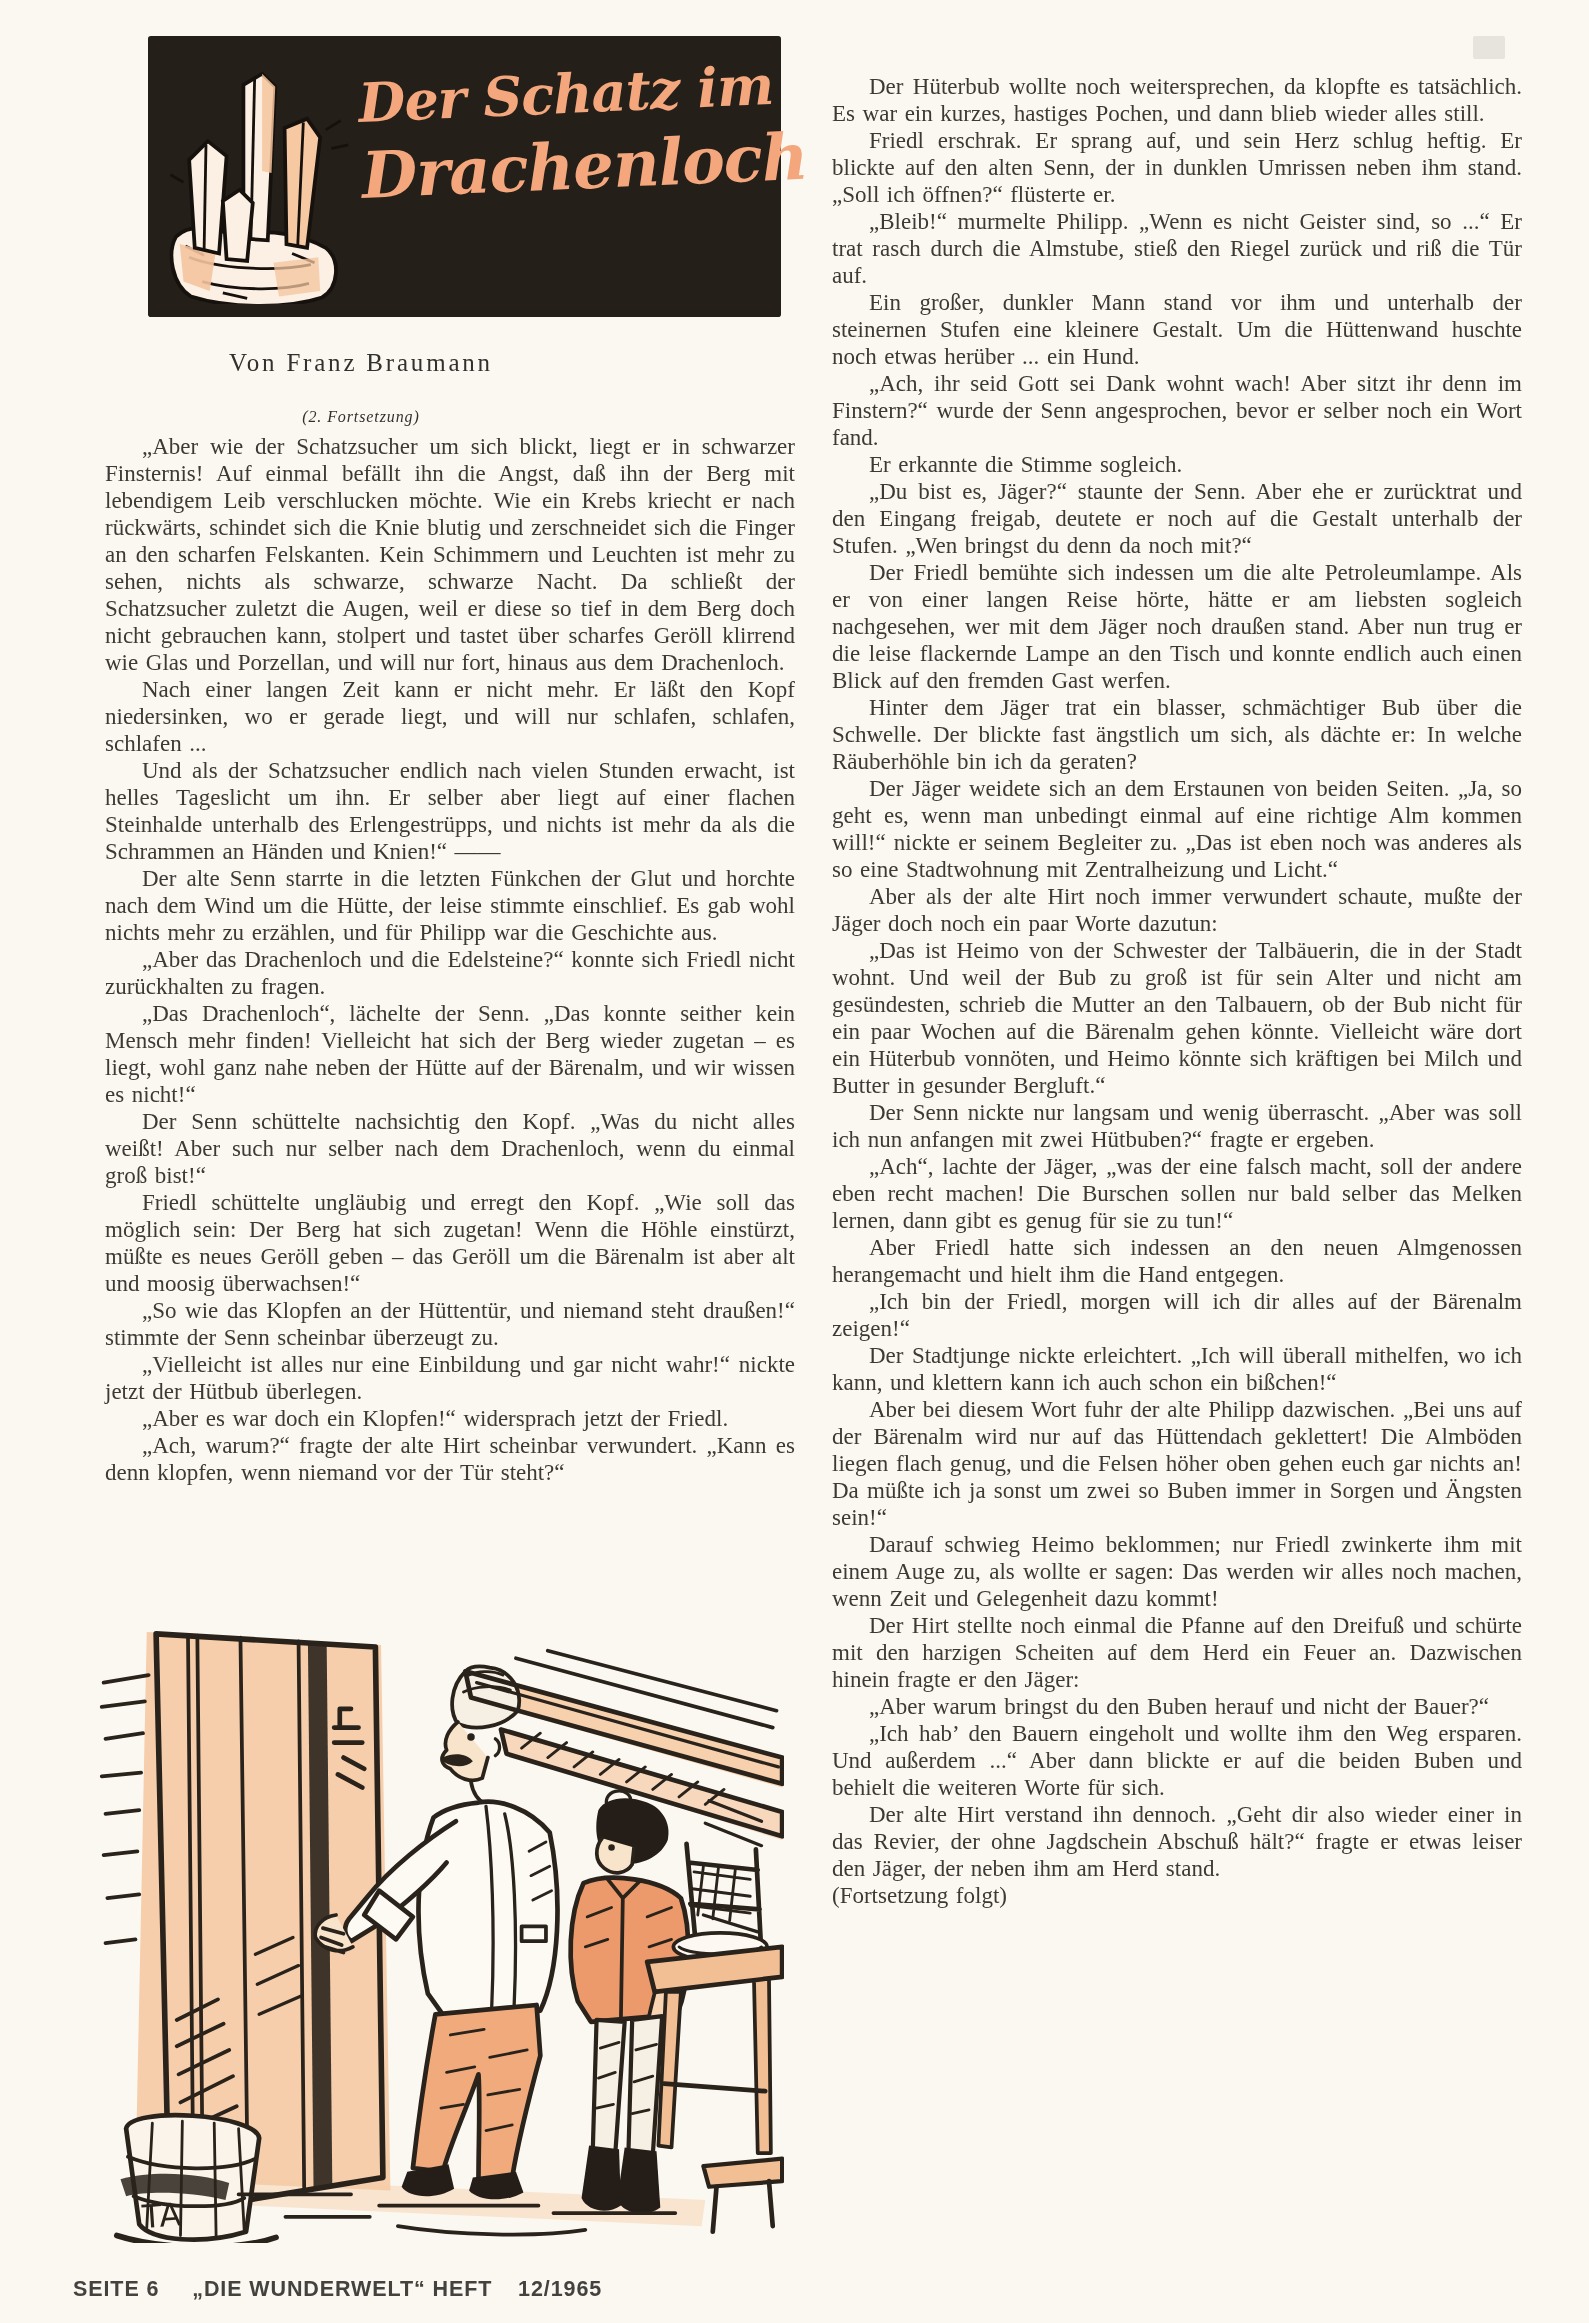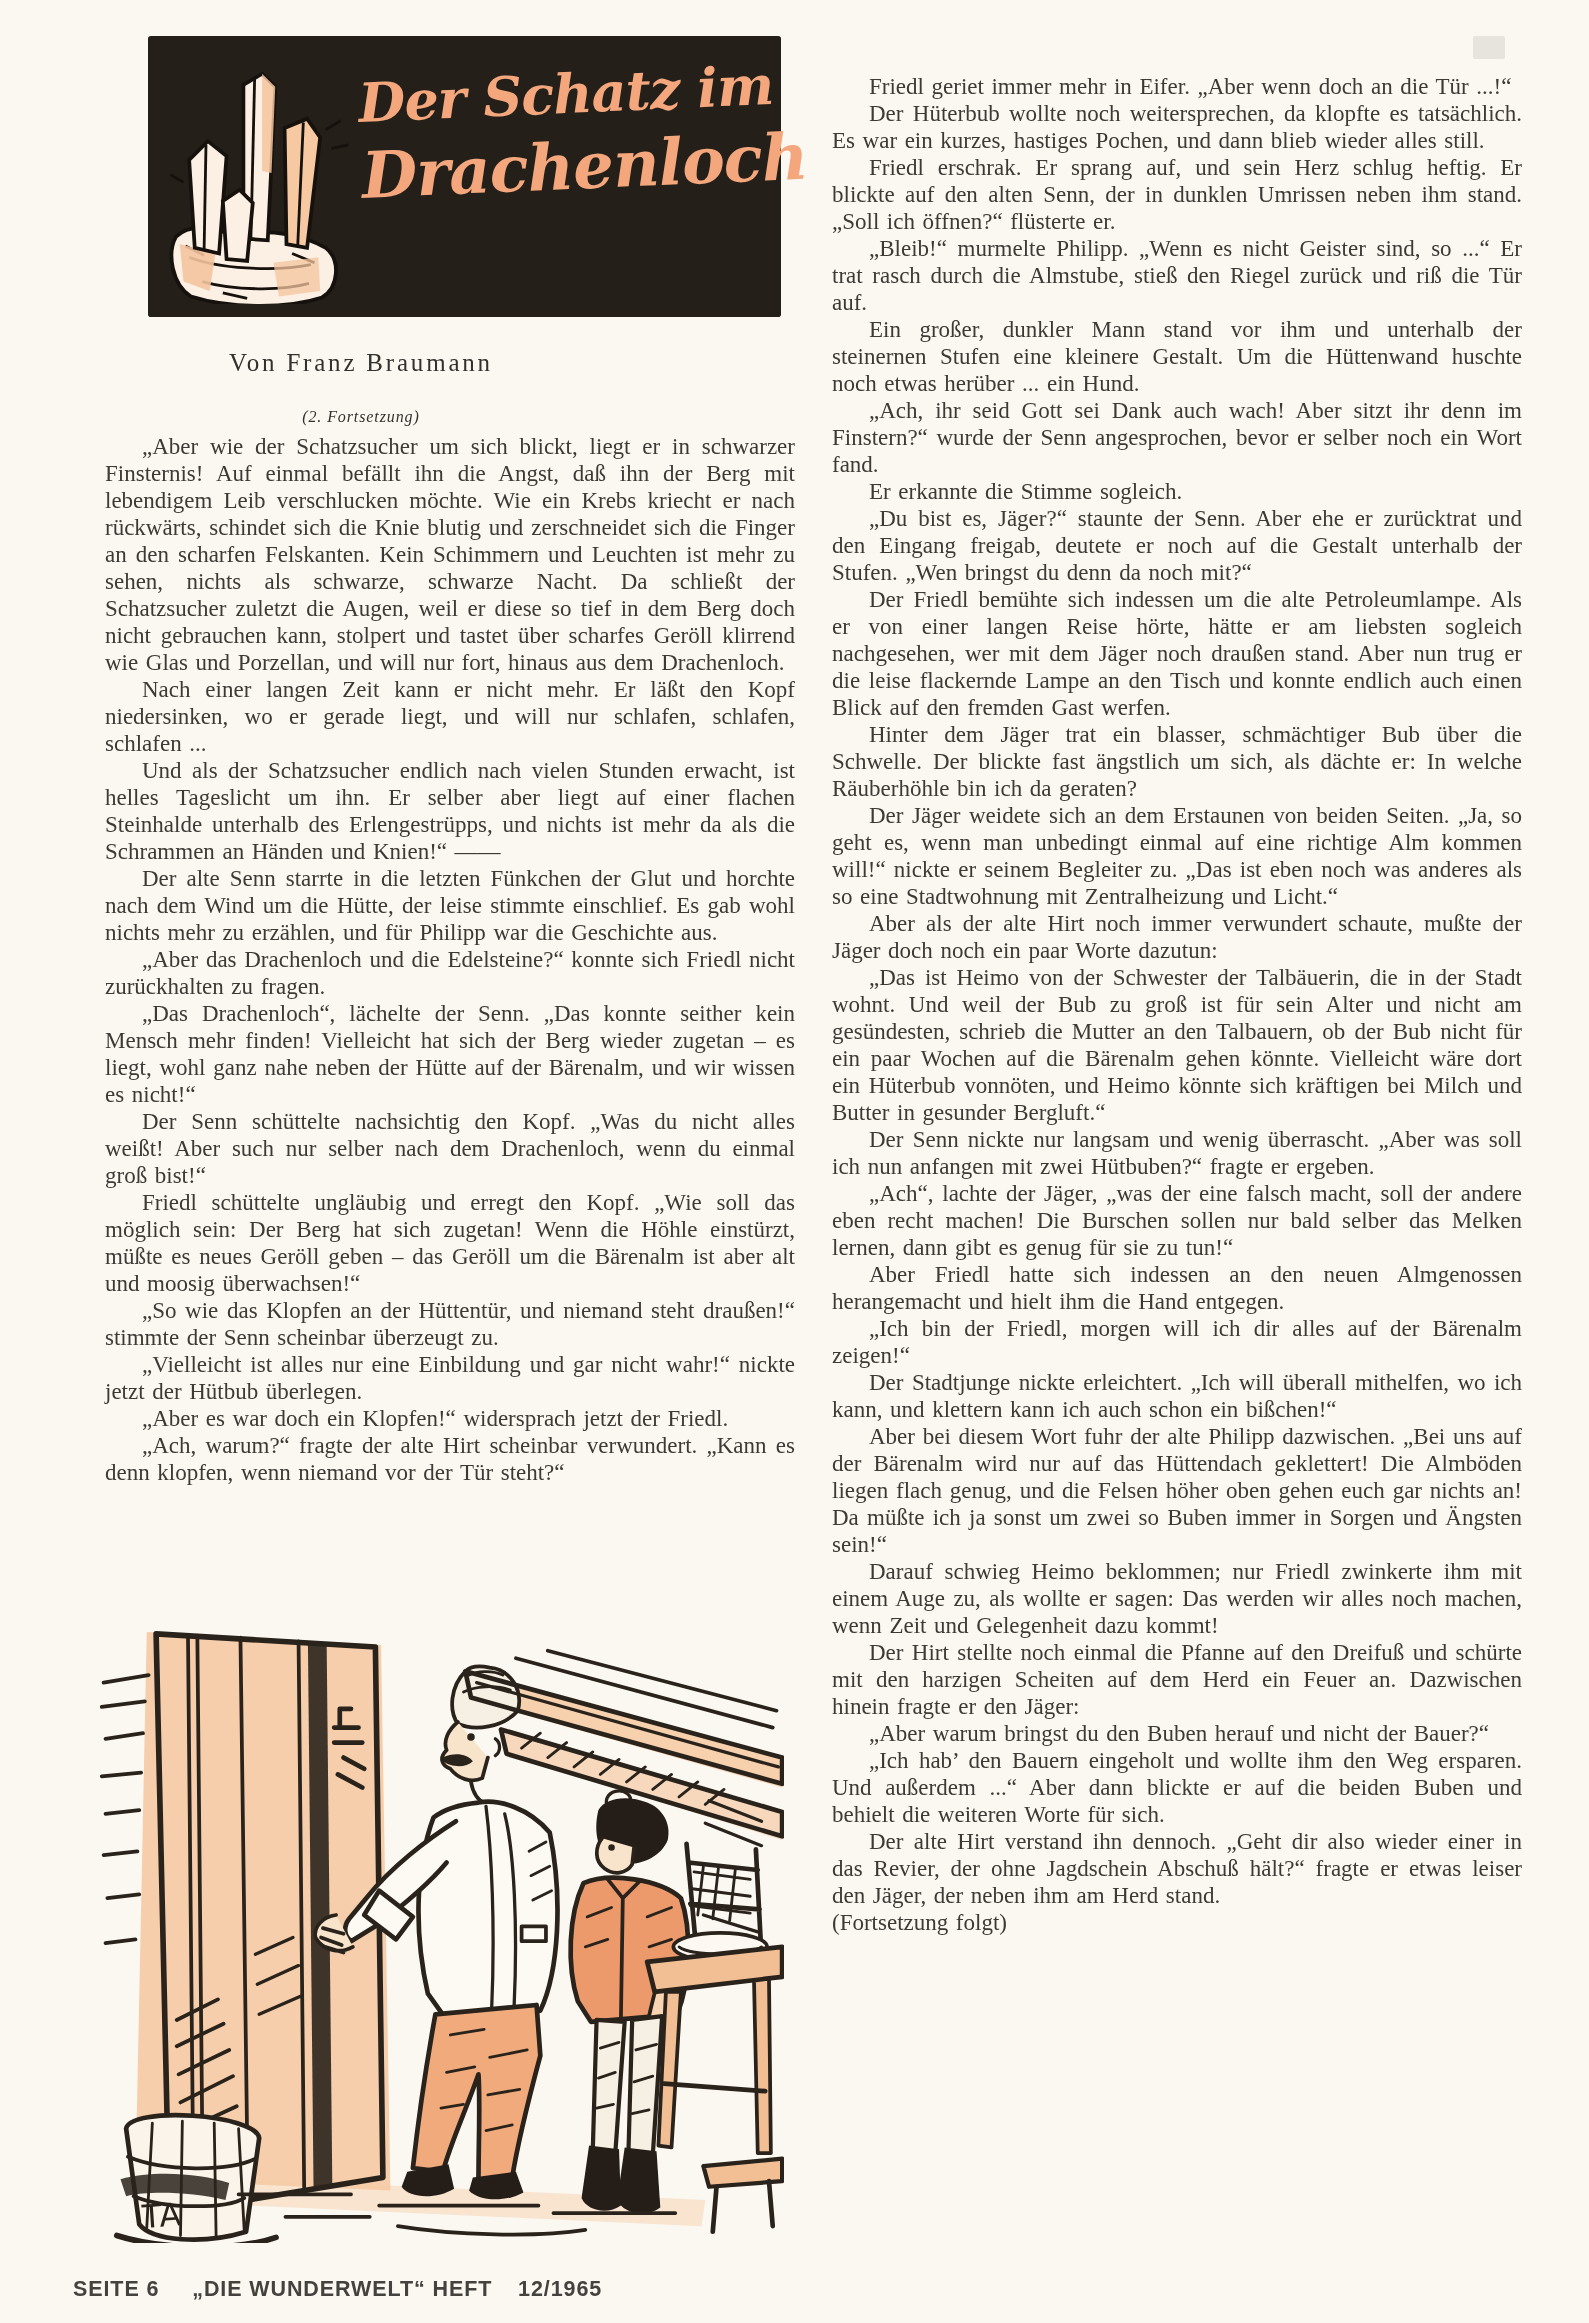--- a/index.html
+++ b/index.html
@@ -108,26 +108,25 @@
       <p>„Das Drachenloch“, lächelte der Senn. „Das konnte seither kein Mensch mehr finden! Vielleicht hat sich der Berg wieder zugetan – es liegt, wohl ganz nahe neben der Hütte auf der Bärenalm, und wir wissen es nicht!“</p>
       <p>Der Senn schüttelte nachsichtig den Kopf. „Was du nicht alles weißt! Aber such nur selber nach dem Drachenloch, wenn du einmal groß bist!“</p>
       <p>Friedl schüttelte ungläubig und erregt den Kopf. „Wie soll das möglich sein: Der Berg hat sich zugetan! Wenn die Höhle einstürzt, müßte es neues Geröll geben – das Geröll um die Bärenalm ist aber alt und moosig überwachsen!“</p>
       <p>„So wie das Klopfen an der Hüttentür, und niemand steht draußen!“ stimmte der Senn scheinbar überzeugt zu.</p>
       <p>„Vielleicht ist alles nur eine Einbildung und gar nicht wahr!“ nickte jetzt der Hütbub überlegen.</p>
       <p>„Aber es war doch ein Klopfen!“ widersprach jetzt der Friedl.</p>
       <p>„Ach, warum?“ fragte der alte Hirt scheinbar verwundert. „Kann es denn klopfen, wenn niemand vor der Tür steht?“</p>
     </section>
 
   <section class="col col-right">
-    <p>Friedl geriet immer mehr in Eifer. „Aber wenn doch an die Tür ...!“</p>
       <p>Der Hüterbub wollte noch weitersprechen, da klopfte es tatsächlich. Es war ein kurzes, hastiges Pochen, und dann blieb wieder alles still.</p>
       <p>Friedl erschrak. Er sprang auf, und sein Herz schlug heftig. Er blickte auf den alten Senn, der in dunklen Umrissen neben ihm stand. „Soll ich öffnen?“ flüsterte er.</p>
       <p>„Bleib!“ murmelte Philipp. „Wenn es nicht Geister sind, so ...“ Er trat rasch durch die Almstube, stieß den Riegel zurück und riß die Tür auf.</p>
       <p>Ein großer, dunkler Mann stand vor ihm und unterhalb der steinernen Stufen eine kleinere Gestalt. Um die Hüttenwand huschte noch etwas herüber ... ein Hund.</p>
-      <p>„Ach, ihr seid Gott sei Dank auch wach! Aber sitzt ihr denn im Finstern?“ wurde der Senn angesprochen, bevor er selber noch ein Wort fand.</p>
+      <p>„Ach, ihr seid Gott sei Dank wohnt wach! Aber sitzt ihr denn im Finstern?“ wurde der Senn angesprochen, bevor er selber noch ein Wort fand.</p>
       <p>Er erkannte die Stimme sogleich.</p>
       <p>„Du bist es, Jäger?“ staunte der Senn. Aber ehe er zurücktrat und den Eingang freigab, deutete er noch auf die Gestalt unterhalb der Stufen. „Wen bringst du denn da noch mit?“</p>
       <p>Der Friedl bemühte sich indessen um die alte Petroleumlampe. Als er von einer langen Reise hörte, hätte er am liebsten sogleich nachgesehen, wer mit dem Jäger noch draußen stand. Aber nun trug er die leise flackernde Lampe an den Tisch und konnte endlich auch einen Blick auf den fremden Gast werfen.</p>
       <p>Hinter dem Jäger trat ein blasser, schmächtiger Bub über die Schwelle. Der blickte fast ängstlich um sich, als dächte er: In welche Räuberhöhle bin ich da geraten?</p>
       <p>Der Jäger weidete sich an dem Erstaunen von beiden Seiten. „Ja, so geht es, wenn man unbedingt einmal auf eine richtige Alm kommen will!“ nickte er seinem Begleiter zu. „Das ist eben noch was anderes als so eine Stadtwohnung mit Zentralheizung und Licht.“</p>
       <p>Aber als der alte Hirt noch immer verwundert schaute, mußte der Jäger doch noch ein paar Worte dazutun:</p>
       <p>„Das ist Heimo von der Schwester der Talbäuerin, die in der Stadt wohnt. Und weil der Bub zu groß ist für sein Alter und nicht am gesündesten, schrieb die Mutter an den Talbauern, ob der Bub nicht für ein paar Wochen auf die Bärenalm gehen könnte. Vielleicht wäre dort ein Hüterbub vonnöten, und Heimo könnte sich kräftigen bei Milch und Butter in gesunder Bergluft.“</p>
       <p>Der Senn nickte nur langsam und wenig überrascht. „Aber was soll ich nun anfangen mit zwei Hütbuben?“ fragte er ergeben.</p>
       <p>„Ach“, lachte der Jäger, „was der eine falsch macht, soll der andere eben recht machen! Die Burschen sollen nur bald selber das Melken lernen, dann gibt es genug für sie zu tun!“</p>
       <p>Aber Friedl hatte sich indessen an den neuen Almgenossen herangemacht und hielt ihm die Hand entgegen.</p>

